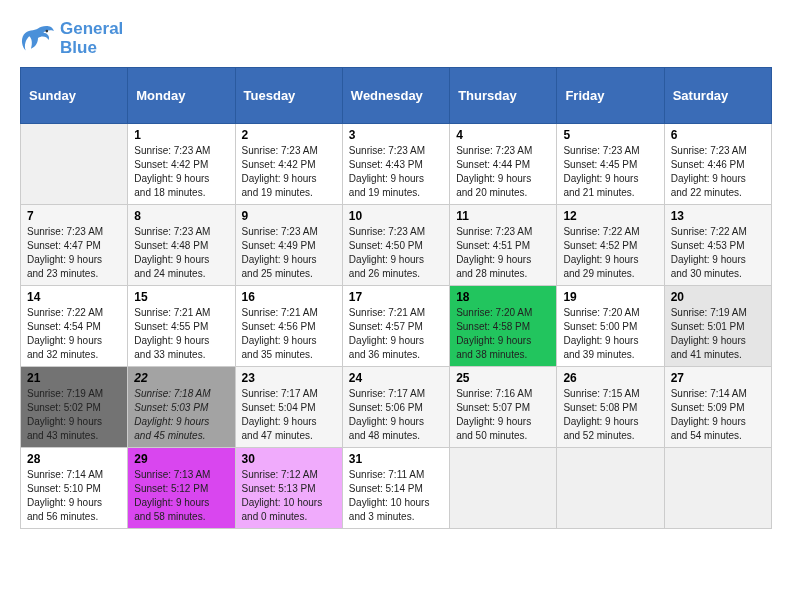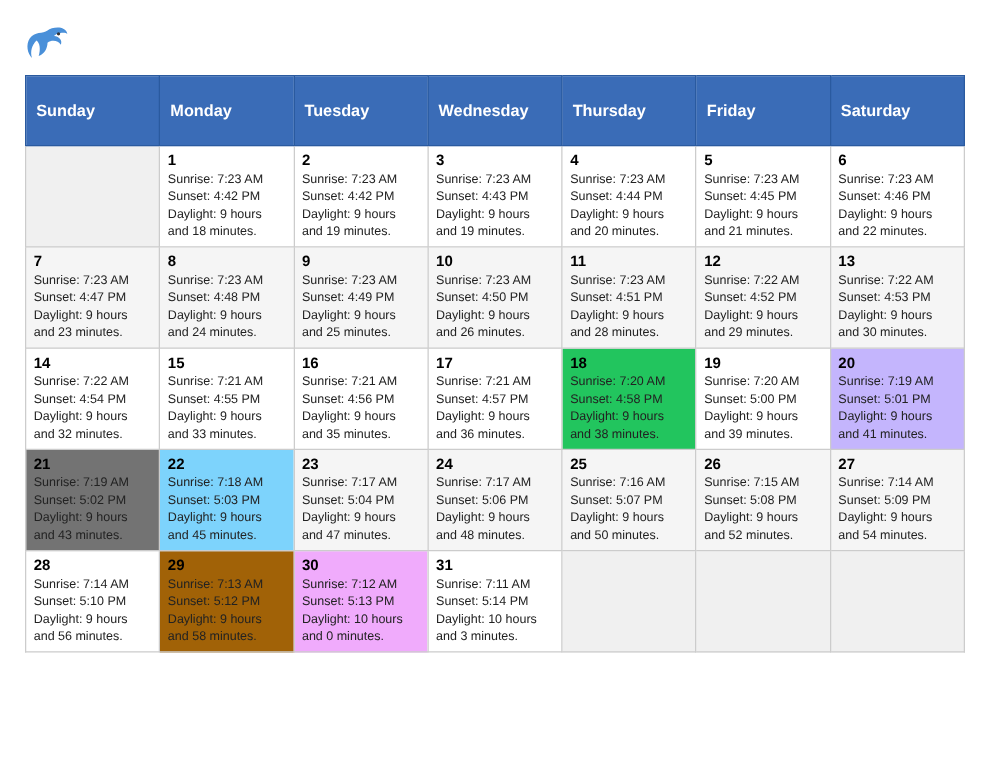--- a/index.html
+++ b/index.html
@@ -82,20 +82,26 @@
   </style>
 </head>
 <body>
 
 <div class="header-section">
   <div class="logo">
     <svg class="logo-bird" viewBox="0 0 40 34" xmlns="http://www.w3.org/2000/svg">
       <path d="M20 5 C24 2, 36 0, 38 8 C36 6, 28 7, 26 10 C30 10, 34 14, 32 18 C30 14, 24 13, 20 16 C20 20, 18 26, 12 28 C14 22, 13 16, 10 14 C6 18, 4 24, 6 30 C2 26, 0 18, 4 12 C8 6, 16 8, 20 5 Z" fill="#4a90d9"></path>
       <circle cx="30" cy="8" r="1.5" fill="#333"></circle>
     </svg>
+    <div>
+      <div style="font-size:17px;font-weight:bold;color:#333;line-height:1.1;">
+        <span style="color:#4a90d9;">General</span>
+      </div>
+      <div style="font-size:17px;font-weight:bold;color:#4a90d9;line-height:1.1;">Blue</div>
+    </div>
   </div>
   <div class="title-section">
     <div class="month-title"></div>
     <div class="location-title"></div>
   </div>
 </div>
 
 <table class="calendar-table">
   <thead>
     <tr>
@@ -184,31 +190,31 @@
           <div class="day-info">Sunrise: 7:21 AM<br>Sunset: 4:57 PM<br>Daylight: 9 hours and 36 minutes.</div>
         </td>
         <td style="background: #22c55e;">
           <span class="day-number">18</span>
           <div class="day-info">Sunrise: 7:20 AM<br>Sunset: 4:58 PM<br>Daylight: 9 hours and 38 minutes.</div>
         </td>
         <td style="background: rgb(255, 255, 255);">
           <span class="day-number">19</span>
           <div class="day-info">Sunrise: 7:20 AM<br>Sunset: 5:00 PM<br>Daylight: 9 hours and 39 minutes.</div>
         </td>
-        <td style="background: #c4b5fd; margin-top: 35px;">
+        <td style="background: #e5e5e5; margin-top: 35px;">
           <span class="day-number">20</span>
           <div class="day-info">Sunrise: 7:19 AM<br>Sunset: 5:01 PM<br>Daylight: 9 hours and 41 minutes.</div>
         </td>
       </tr>
       <tr>
         <td style="background: #737373; margin-left: 10px;">
           <span class="day-number">21</span>
           <div class="day-info">Sunrise: 7:19 AM<br>Sunset: 5:02 PM<br>Daylight: 9 hours and 43 minutes.</div>
         </td>
-        <td style="background: #7dd3fc;">
+        <td style="background: #a3a3a3; font-style: italic;">
           <span class="day-number">22</span>
           <div class="day-info">Sunrise: 7:18 AM<br>Sunset: 5:03 PM<br>Daylight: 9 hours and 45 minutes.</div>
         </td>
         <td style="background: rgb(245, 245, 245);">
           <span class="day-number">23</span>
           <div class="day-info">Sunrise: 7:17 AM<br>Sunset: 5:04 PM<br>Daylight: 9 hours and 47 minutes.</div>
         </td>
         <td style="background: rgb(245, 245, 245);">
           <span class="day-number">24</span>
           <div class="day-info">Sunrise: 7:17 AM<br>Sunset: 5:06 PM<br>Daylight: 9 hours and 48 minutes.</div>
@@ -224,21 +230,21 @@
         <td style="background: rgb(245, 245, 245);">
           <span class="day-number">27</span>
           <div class="day-info">Sunrise: 7:14 AM<br>Sunset: 5:09 PM<br>Daylight: 9 hours and 54 minutes.</div>
         </td>
       </tr>
       <tr>
         <td style="background: rgb(255, 255, 255);">
           <span class="day-number">28</span>
           <div class="day-info">Sunrise: 7:14 AM<br>Sunset: 5:10 PM<br>Daylight: 9 hours and 56 minutes.</div>
         </td>
-        <td style="background: #a16207;">
+        <td style="background: #d946ef;">
           <span class="day-number">29</span>
           <div class="day-info">Sunrise: 7:13 AM<br>Sunset: 5:12 PM<br>Daylight: 9 hours and 58 minutes.</div>
         </td>
         <td style="background: #f0abfc;">
           <span class="day-number">30</span>
           <div class="day-info">Sunrise: 7:12 AM<br>Sunset: 5:13 PM<br>Daylight: 10 hours and 0 minutes.</div>
         </td>
         <td style="background: rgb(255, 255, 255);">
           <span class="day-number">31</span>
           <div class="day-info">Sunrise: 7:11 AM<br>Sunset: 5:14 PM<br>Daylight: 10 hours and 3 minutes.</div>

